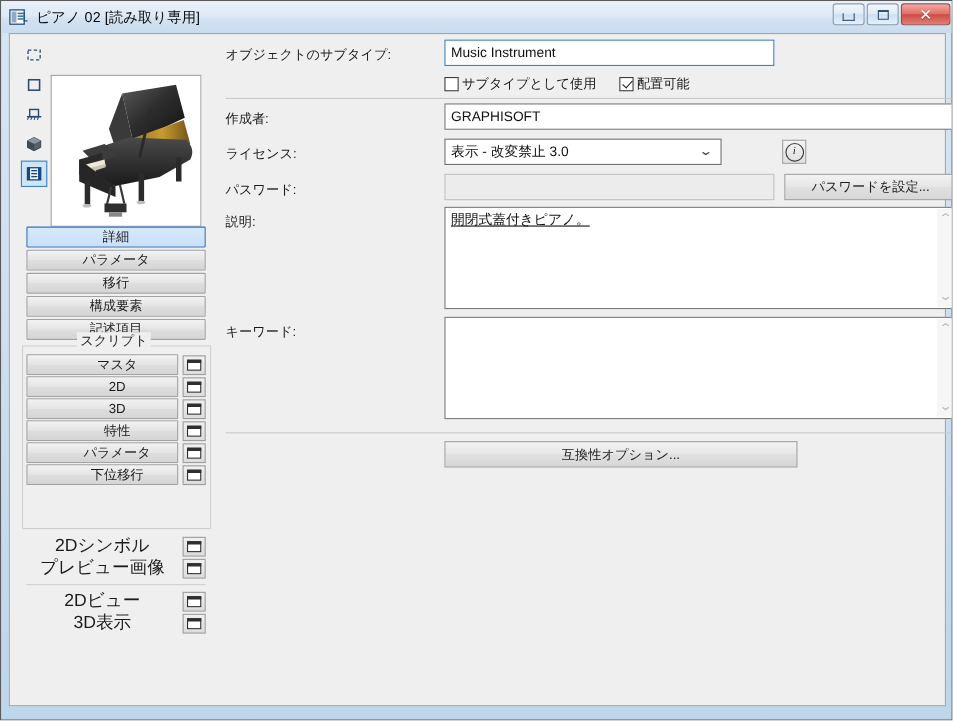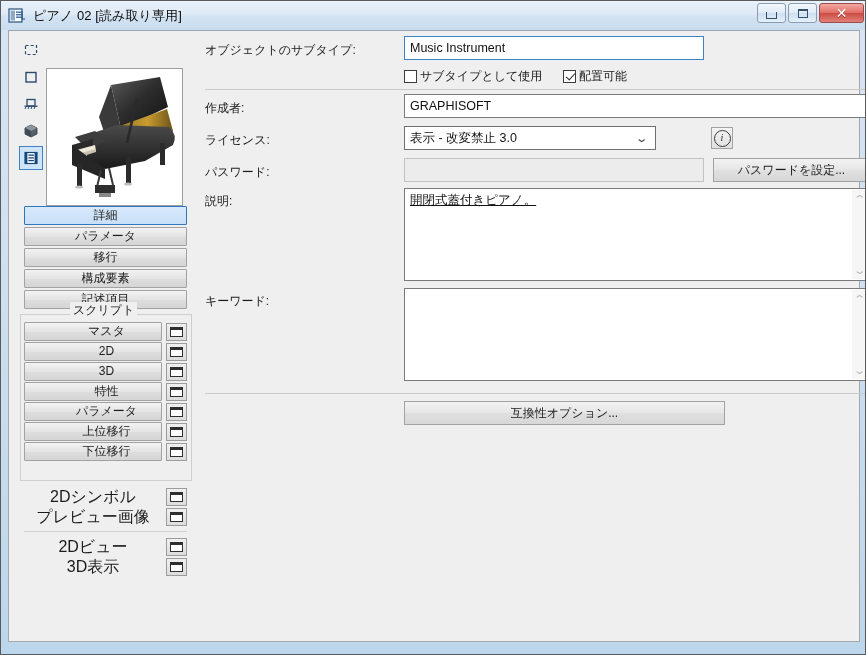--- a/index.html
+++ b/index.html
@@ -559,24 +559,20 @@
       </div>
       <div class="scriptrow">
         <div class="btn">特性</div>
         <div class="winicon"></div>
       </div>
       <div class="scriptrow">
         <div class="btn">パラメータ</div>
         <div class="winicon"></div>
       </div>
       <div class="scriptrow">
-        <div class="btn">上位移行</div>
-        <div class="winicon"></div>
-      </div>
-      <div class="scriptrow">
         <div class="btn">下位移行</div>
         <div class="winicon"></div>
       </div>
     </div>
 
     <div class="viewlist">
       <div class="scriptrow">
         <div class="labelonly">2Dシンボル</div>
         <div class="winicon"></div>
       </div>

